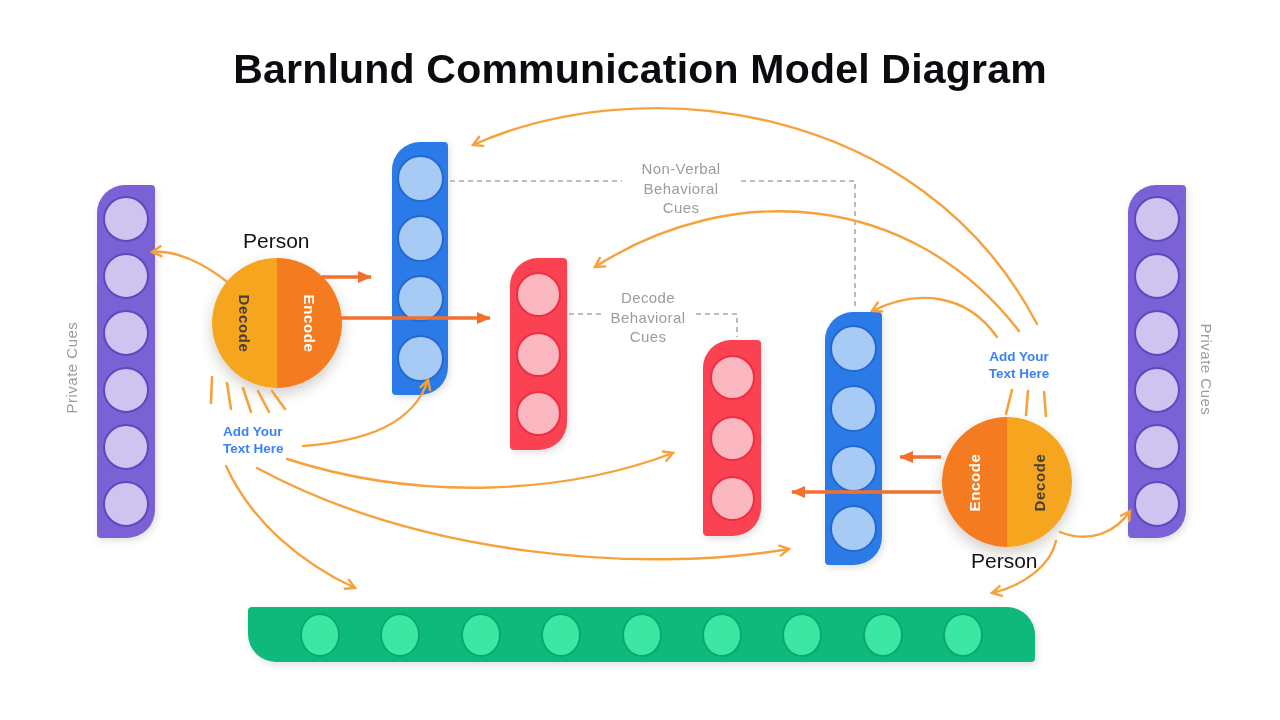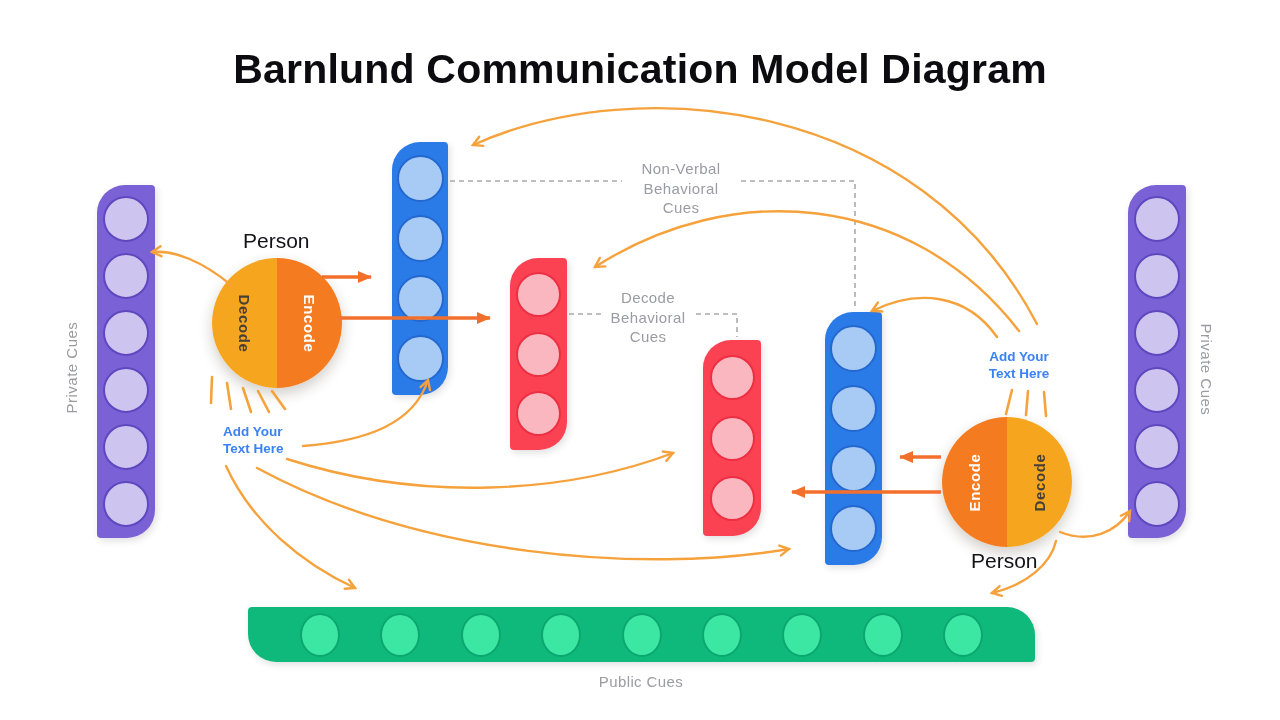--- a/index.html
+++ b/index.html
@@ -165,21 +165,20 @@
   <div id="label-nonverbal" class="gray-label">
     <div>Non-Verbal</div>
     <div>Behavioral</div>
     <div>Cues</div>
   </div>
   <div id="label-verbal" class="gray-label">
     <div>Decode</div>
     <div>Behavioral</div>
     <div>Cues</div>
   </div>
-  <div id="label-public" class="gray-label">Public Cues</div>
   <div id="label-private-left" class="side-label">Private Cues</div>
   <div id="label-private-right" class="side-label">Private Cues</div>
 
   <svg id="overlay" width="1280" height="720" viewBox="0 0 1280 720">
     <defs>
       <marker id="chev" markerUnits="userSpaceOnUse" markerWidth="16" markerHeight="16" refX="11" refY="7" orient="auto">
         <path d="M2,2 L11,7 L2,12" fill="none" stroke="#F6A23C" stroke-width="2.4" stroke-linecap="round"></path>
       </marker>
       <marker id="tri" markerUnits="userSpaceOnUse" markerWidth="15" markerHeight="13" refX="13" refY="6" orient="auto">
         <path d="M0,0 L14,6 L0,12 Z" fill="#F2702C"></path>

